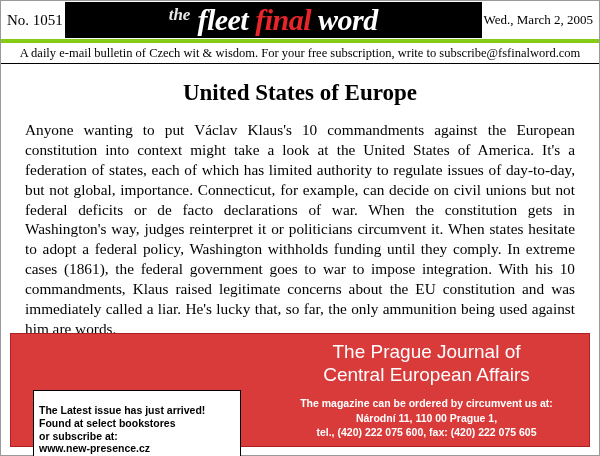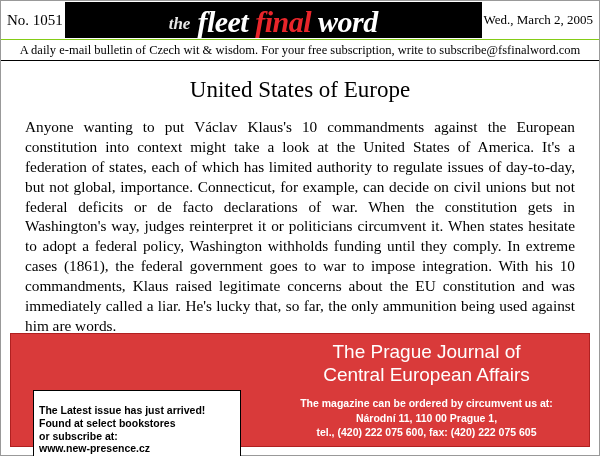--- a/index.html
+++ b/index.html
@@ -20,21 +20,21 @@
     height: 456px;
     box-sizing: border-box;
     border: 1px solid #999;
     background: #fff;
   }
 
   
   .masthead {
     position: relative;
     height: 38px;
-    border-bottom: 1px solid #84cc16;
+    border-bottom: 4px solid #84cc16;
     background: #fff;
     display: flex;
     align-items: center;
   }
   .issue-no {
     font-family: "Liberation Serif", serif;
     font-size: 15px;
     padding-left: 6px;
     white-space: nowrap;
   }
@@ -48,21 +48,21 @@
   .title-bg {
     position: absolute;
     left: 0; top: 1px;
     right: 0; bottom: 1px;
     background: #000;
   }
   .title-text {
     position: relative;
     height: 38px;
     display: flex;
-    align-items: flex-end;
+    align-items: center;
     justify-content: center;
     gap: 7px;
     white-space: nowrap;
   }
   .t-word {
     font-family: "Liberation Serif", serif;
     font-style: italic;
     font-weight: bold;
     font-size: 30px;
     letter-spacing: -0.5px;
@@ -94,21 +94,21 @@
     background: #fff;
   }
 
   
   .article {
     padding: 10px 24px 0 24px;
   }
   .headline {
     text-align: center;
     font-size: 23px;
-    font-weight: normal;
+    font-weight: bold;
     margin: 6px 0 14px 0;
     font-family: "Liberation Serif", serif;
   }
   .body-text {
     font-size: 15.3px;
     line-height: 1.30;
     text-align: justify;
     text-justify: inter-word;
     hyphens: none;
   }

